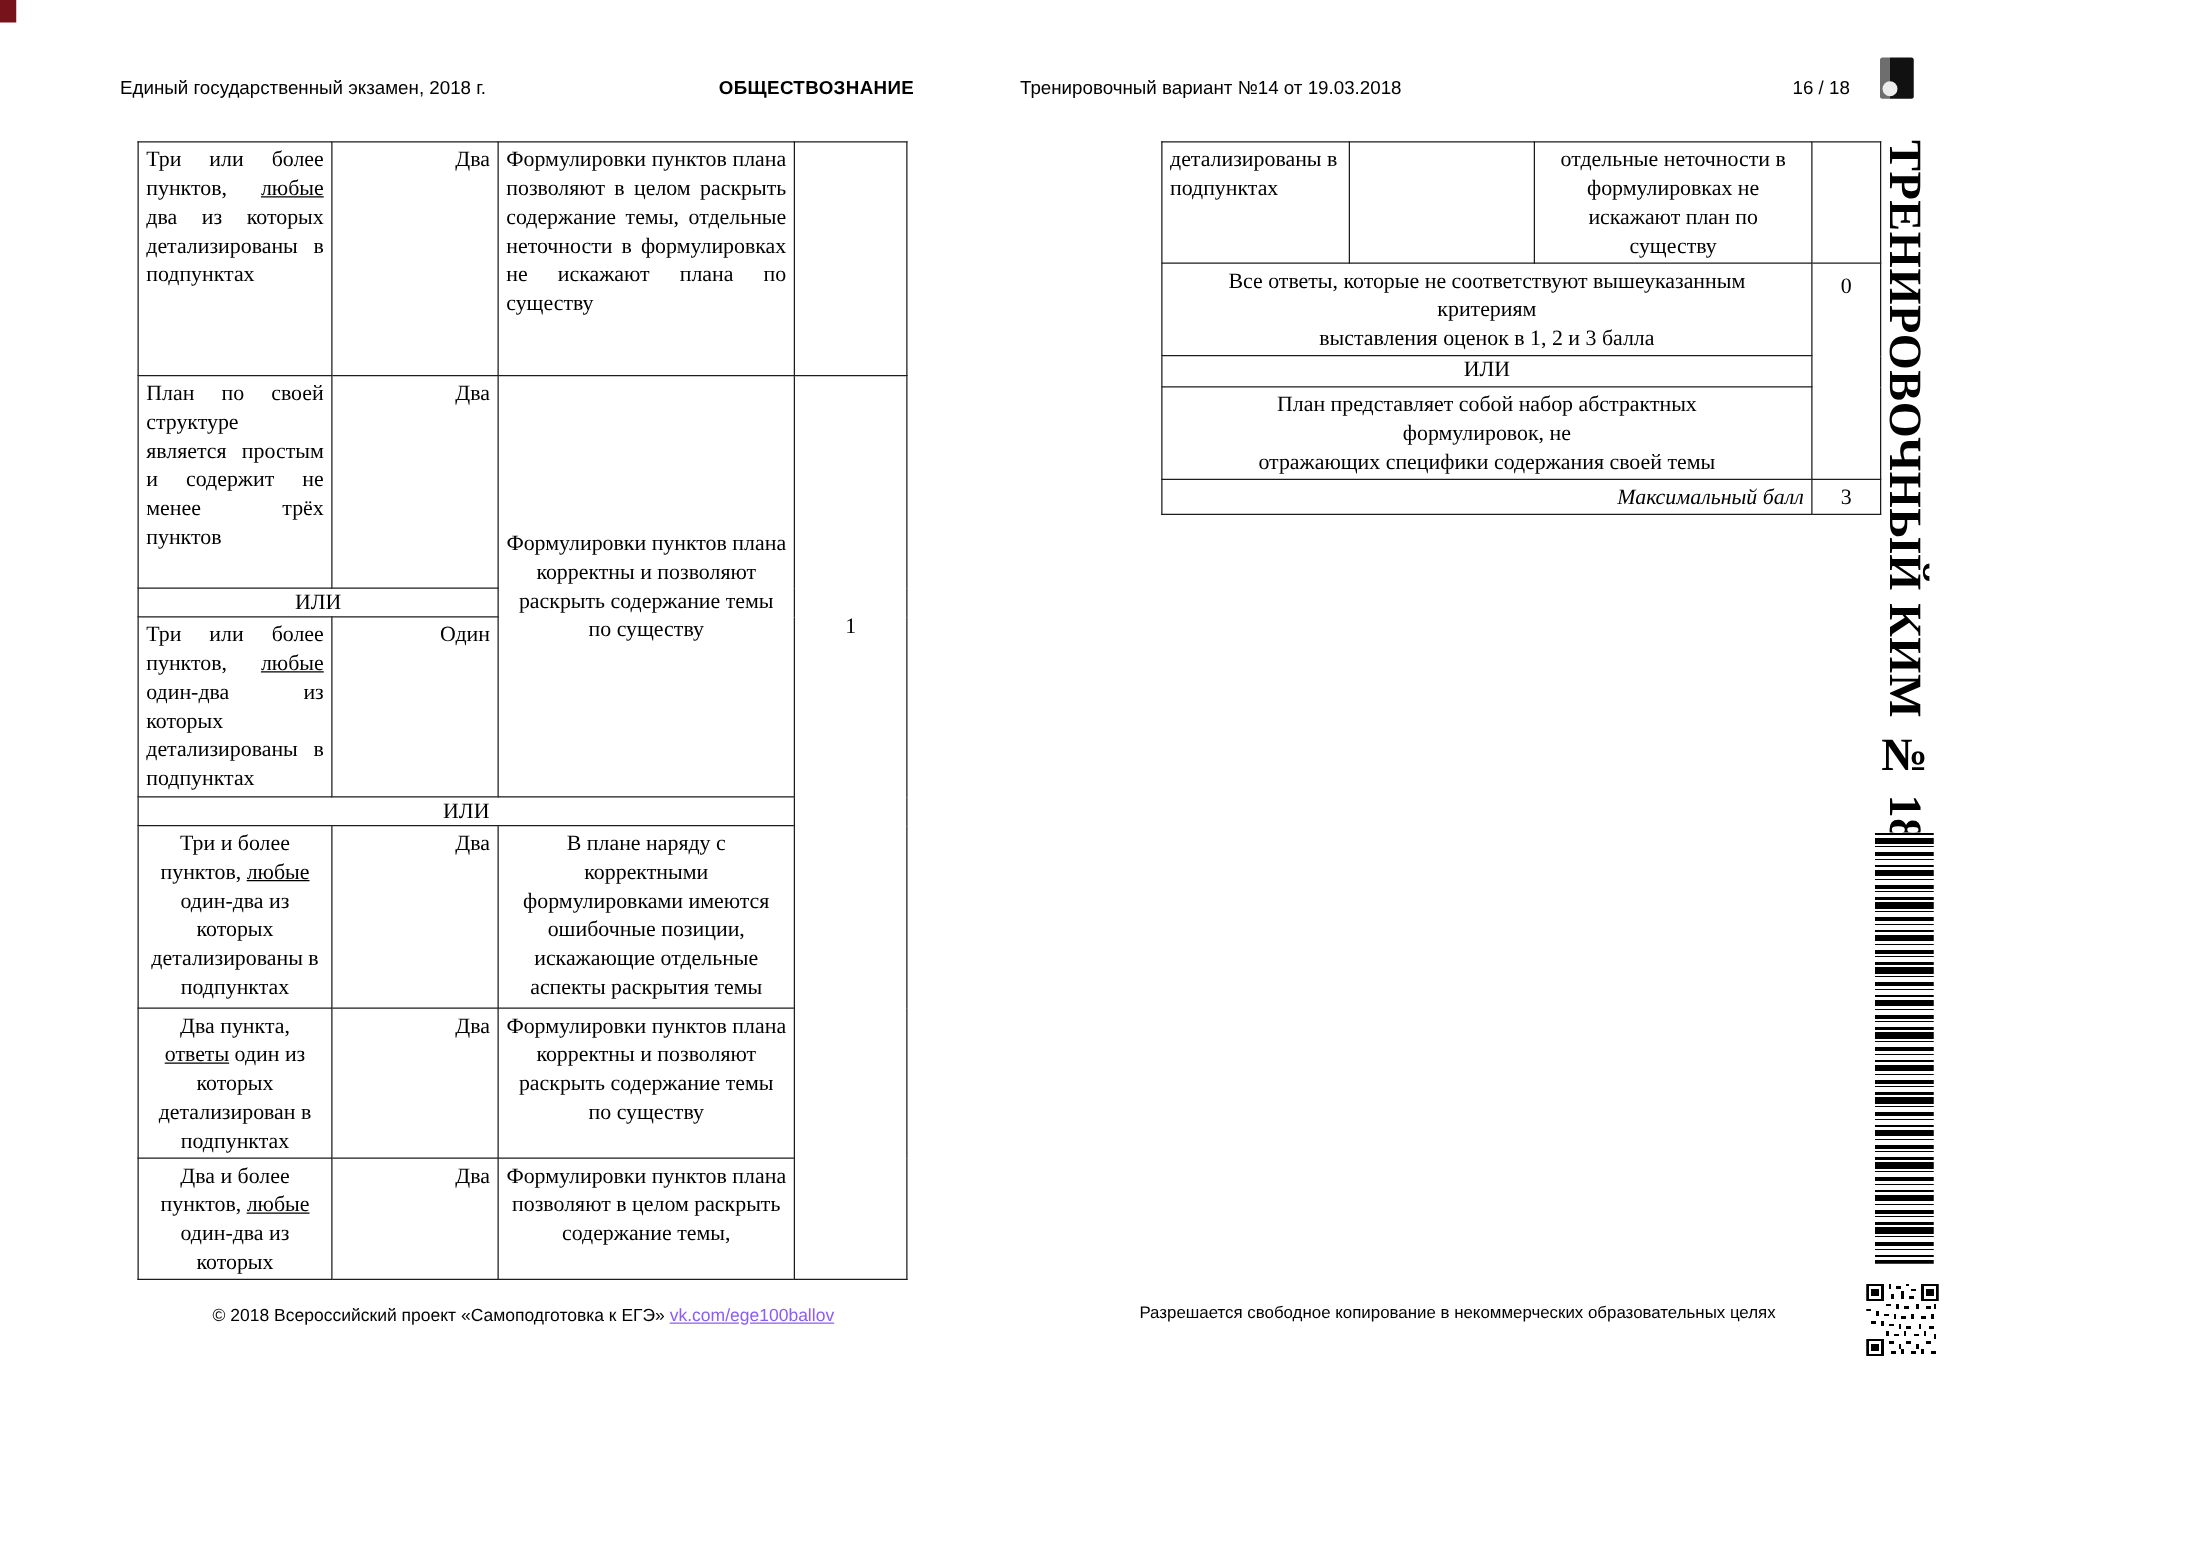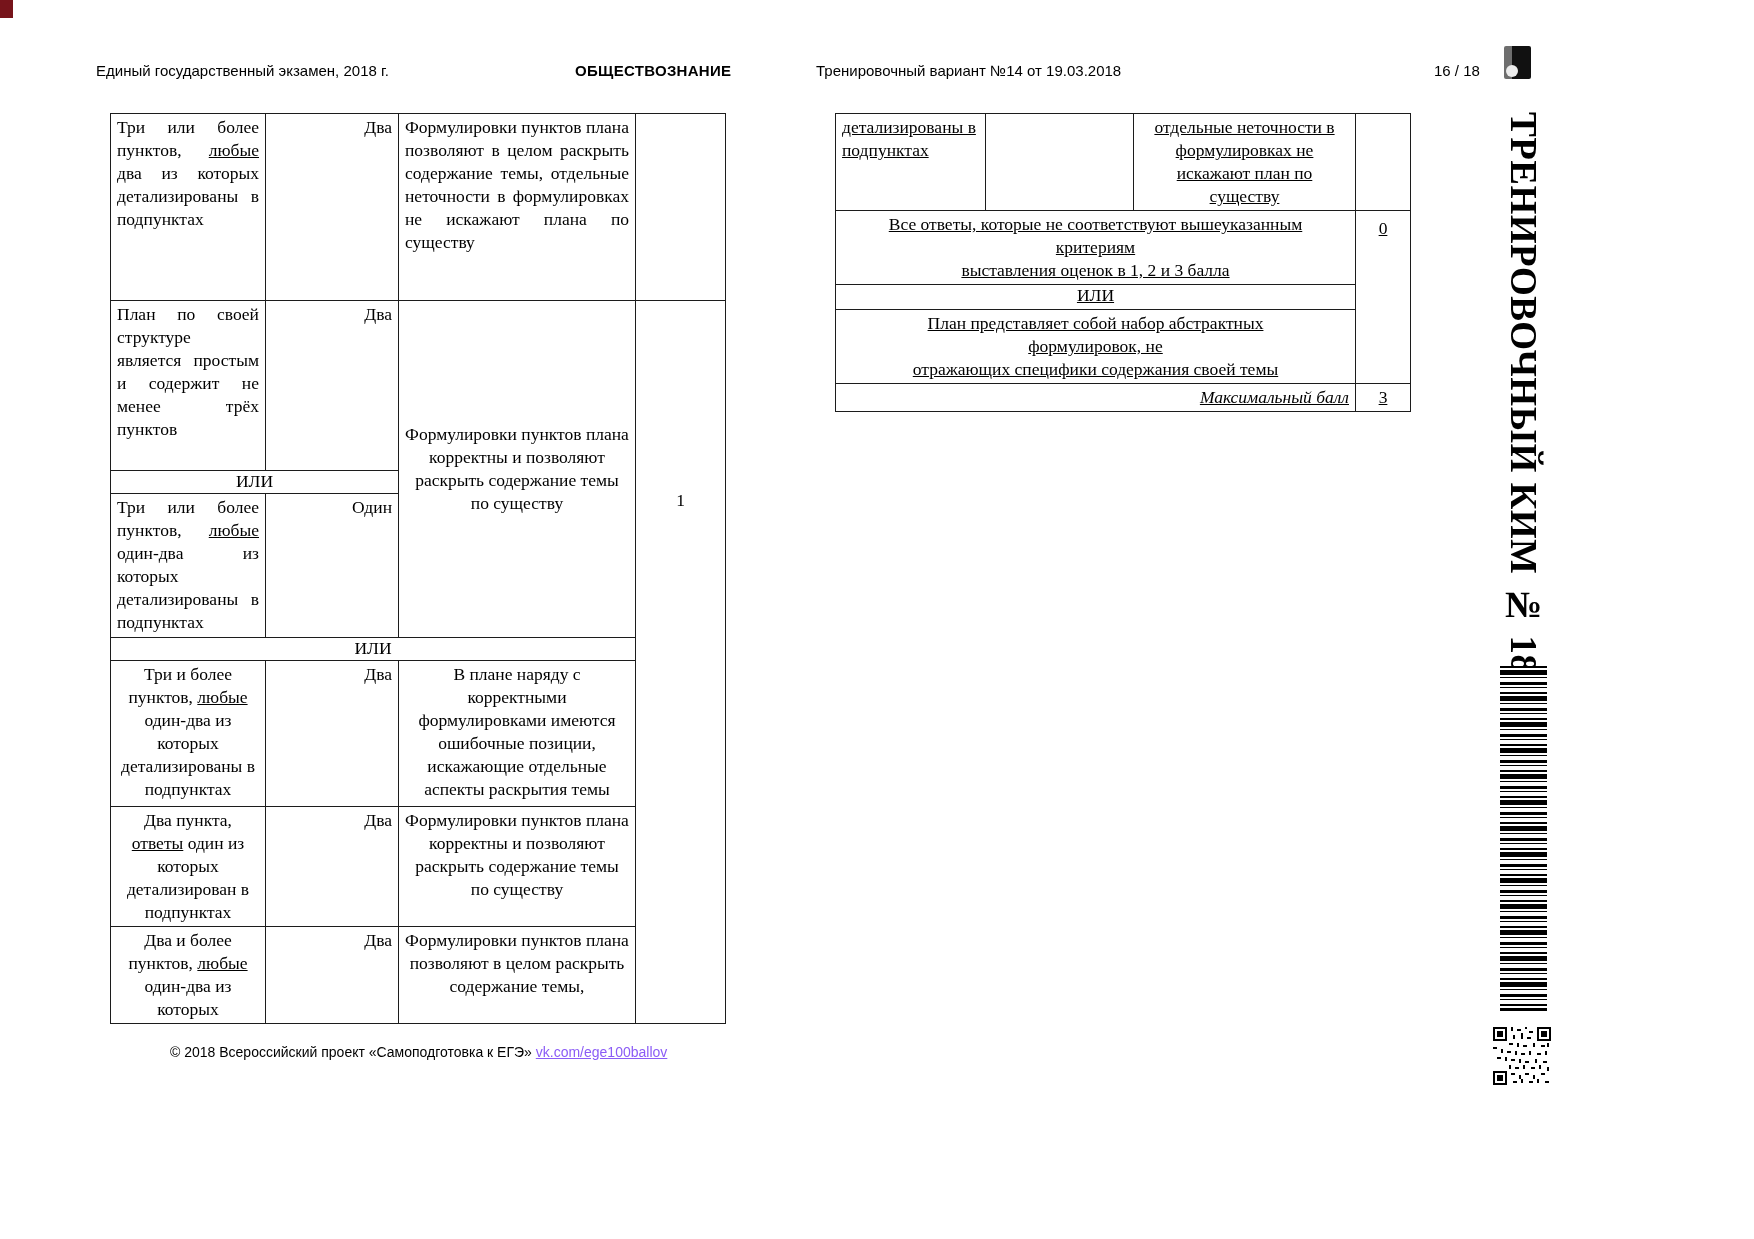--- a/index.html
+++ b/index.html
@@ -23,21 +23,21 @@
   #hdr-page   { left: 1434px; }
 
   
   #publisher-logo { position: absolute; left: 1504px; top: 46px; width: 27px; height: 33px;
     background: linear-gradient(to right, #6e6e6e 0 30%, #111 30%); border-radius: 2px; }
   #publisher-logo::after { content: ""; position: absolute; left: 2px; bottom: 2px; width: 12px; height: 12px;
     border-radius: 50%; background: #ececec; }
 
   
   #left-table-wrap  { position: absolute; left: 110px; top: 113px; }
-  #right-table-wrap { position: absolute; left: 835px; top: 113px; text-decoration: underline; }
+  #right-table-wrap { position: absolute; left: 929px; top: 113px; }
   table.rubric { border-collapse: collapse; table-layout: fixed;
     font-family: "Liberation Serif", serif; font-size: 17.5px; line-height: 23px; }
   .rubric td { border: 1.6px solid #1c1c1c; padding: 2px 6px; vertical-align: top; }
   td.just { text-align: justify; }
   td.cen  { text-align: center; }
   td.cnt  { text-align: right; }
   td.or   { text-align: center; padding: 0 0 1px 0; line-height: 21px; }
   td.score { text-align: center; }
   td.desc-mid { text-align: center; vertical-align: middle; }
   td.score-one  { vertical-align: top; padding-top: 188px; }
@@ -227,13 +227,14 @@
       <rect x="22" y="26" width="1" height="2"></rect>
         <rect x="26" y="27" width="2" height="1"></rect>
     </g>
   </svg>
 </div>
 
 <div id="footer-left">
   <span>© 2018 Всероссийский проект «Самоподготовка к ЕГЭ» </span><a class="link">vk.com/ege100ballov</a>
 </div>
 <div id="footer-right">
+  <div>Разрешается свободное копирование в некоммерческих образовательных целях</div>
 </div>
 
 </body></html>

